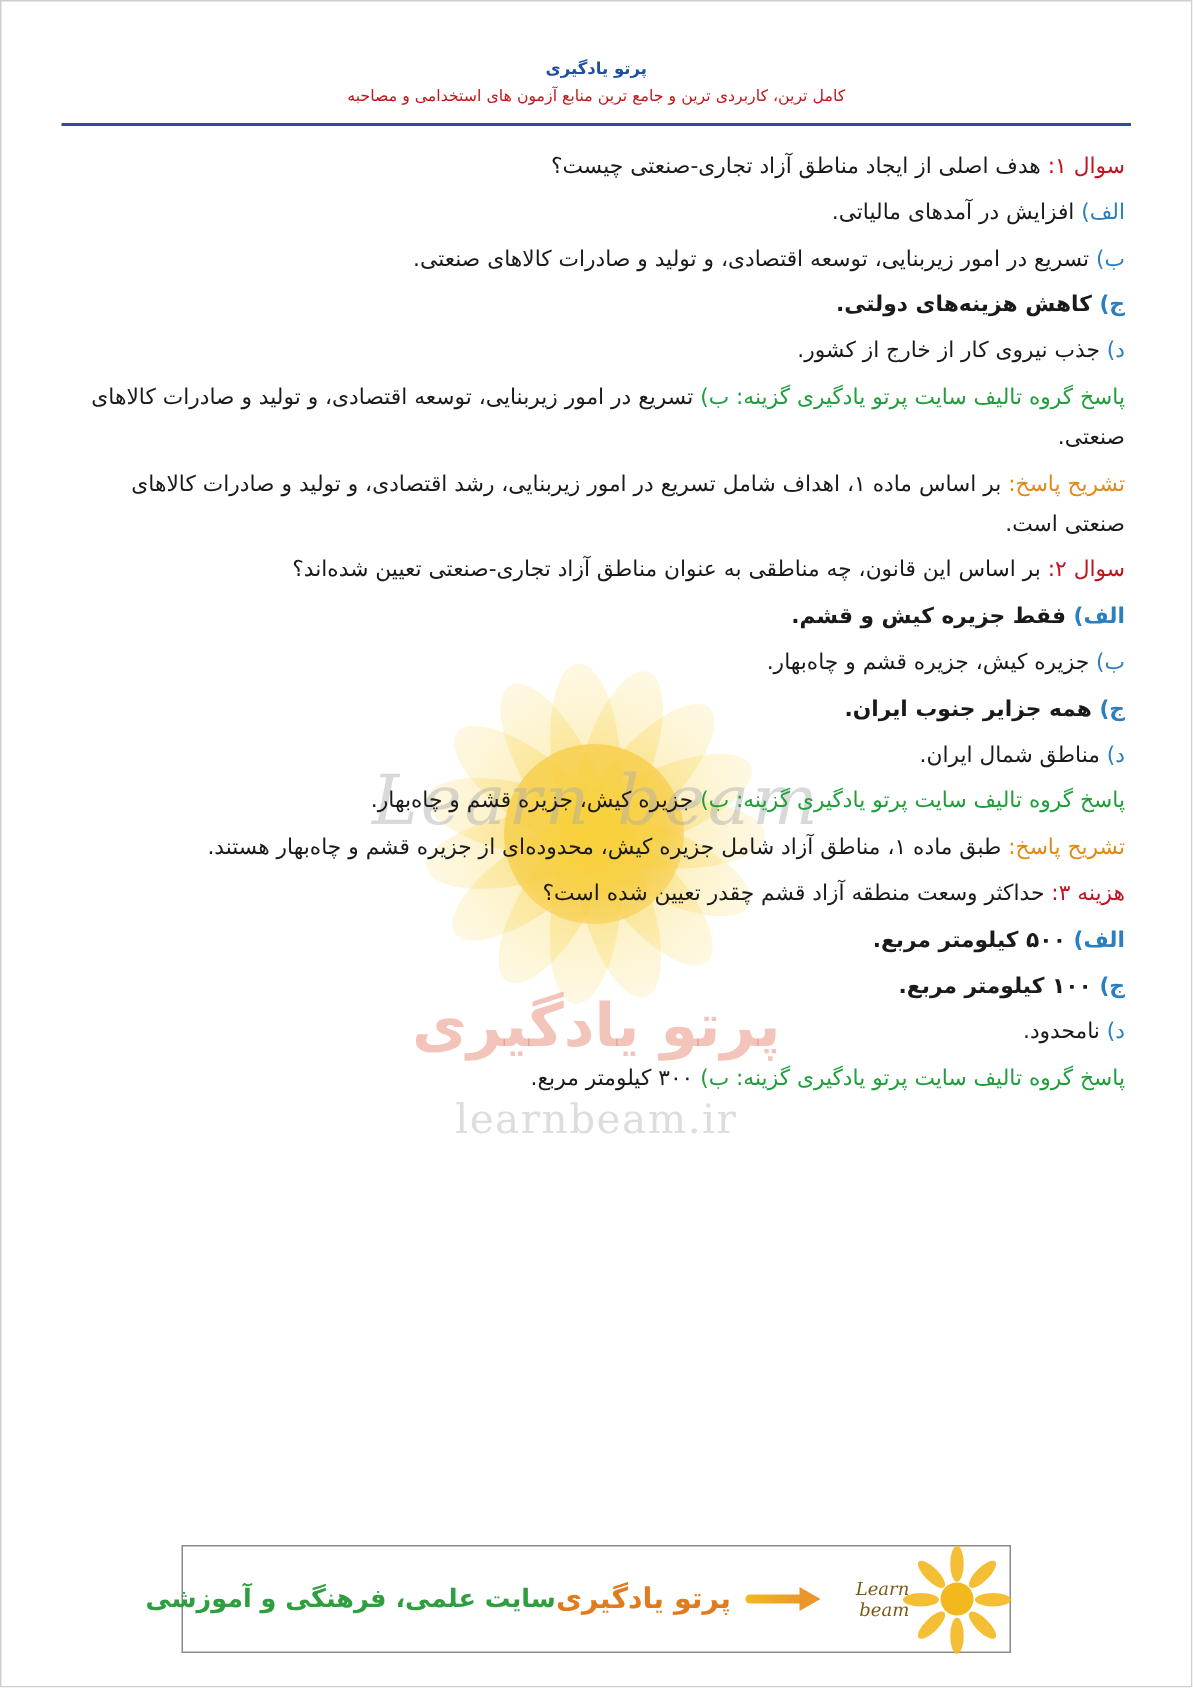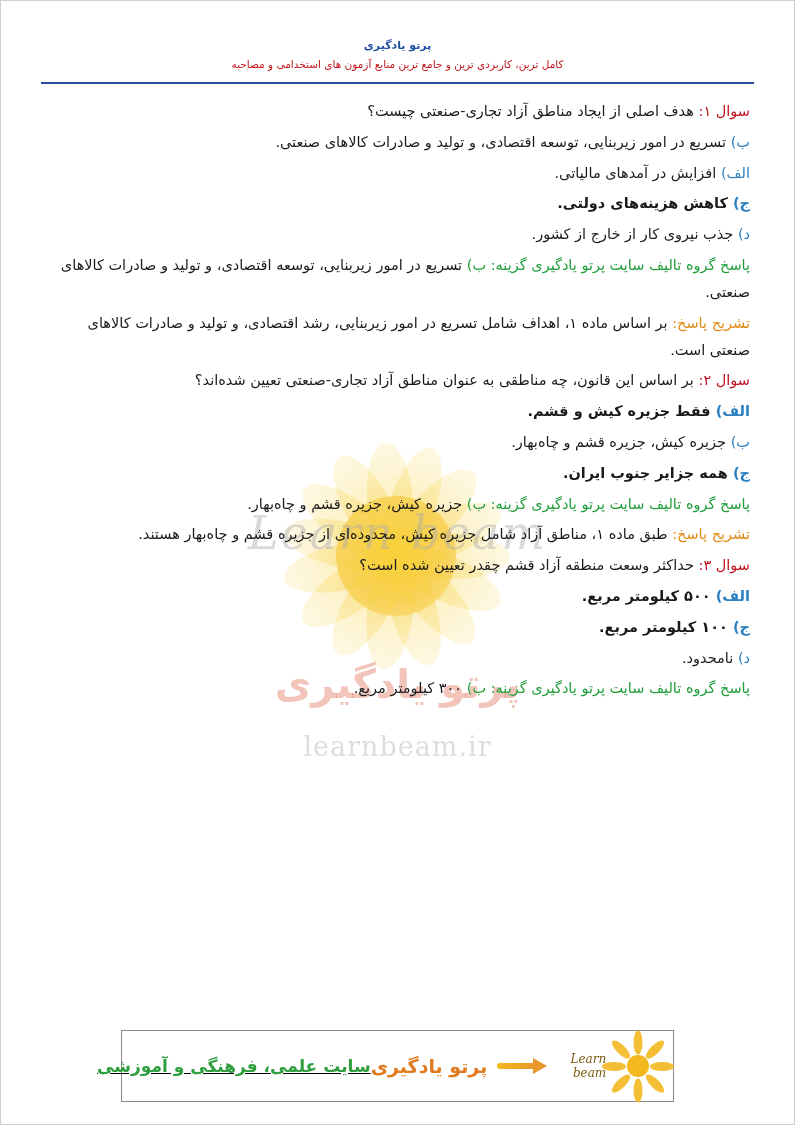--- a/index.html
+++ b/index.html
@@ -161,21 +161,20 @@
     align-items: center;
     justify-content: space-between;
     padding: 0 14px;
     box-sizing: border-box;
     z-index: 3;
   }
   .footer-left {
     display: flex;
     align-items: center;
     gap: 8px;
-    text-decoration: underline;
   }
   .f-sun {
     position: relative;
     width: 54px;
     height: 46px;
   }
   .f-sun .fs-core {
     position: absolute;
     left: 50%; top: 50%;
     width: 22px; height: 22px;
@@ -271,28 +270,28 @@
     <div class="tagline">کامل ترین، کاربردی ترین و جامع ترین منابع آزمون های استخدامی و مصاحبه</div>
   </div>
   <div class="header-rule"></div>
 
   <div class="content">
 
     <p class="line q-line">
       <span>سوال ۱:</span>
       <span class="q-rest">هدف اصلی از ایجاد مناطق آزاد تجاری-صنعتی چیست؟</span>
     </p>
+    <p class="line opt opt-right indent-a">
+      <span class="opt-key">الف)</span>
+      <span>افزایش در آمدهای مالیاتی.</span>
+    </p>
     <p class="line opt opt-right">
       <span class="opt-key">ب)</span>
       <span>تسریع در امور زیربنایی، توسعه اقتصادی، و تولید و صادرات کالاهای صنعتی.</span>
     </p>
-    <p class="line opt opt-right indent-a">
-      <span class="opt-key">الف)</span>
-      <span>افزایش در آمدهای مالیاتی.</span>
-    </p>
     <p class="line opt opt-right indent-c">
       <span class="opt-key">ج)</span>
       <span>کاهش هزینه‌های دولتی.</span>
     </p>
     <p class="line opt opt-right indent-b">
       <span class="opt-key">د)</span>
       <span>جذب نیروی کار از خارج از کشور.</span>
     </p>
     <p class="line ans">
       <span>پاسخ گروه تالیف سایت پرتو یادگیری گزینه: ب)</span>
@@ -312,31 +311,35 @@
       <span>فقط جزیره کیش و قشم.</span>
     </p>
     <p class="line opt opt-right indent-b">
       <span class="opt-key">ب)</span>
       <span>جزیره کیش، جزیره قشم و چاه‌بهار.</span>
     </p>
     <p class="line opt opt-right indent-c">
       <span class="opt-key">ج)</span>
       <span>همه جزایر جنوب ایران.</span>
     </p>
+    <p class="line opt opt-right indent-d">
+      <span class="opt-key">د)</span>
+      <span>مناطق شمال ایران.</span>
+    </p>
     <p class="line ans">
       <span>پاسخ گروه تالیف سایت پرتو یادگیری گزینه: ب)</span>
       <span class="ans-rest">جزیره کیش، جزیره قشم و چاه‌بهار.</span>
     </p>
     <p class="line exp">
       <span>تشریح پاسخ:</span>
       <span class="exp-rest">طبق ماده ۱، مناطق آزاد شامل جزیره کیش، محدوده‌ای از جزیره قشم و چاه‌بهار هستند.</span>
     </p>
 
     <p class="line q-line">
-      <span>سوال ۳:</span>
+      <span>هزینه ۳:</span>
       <span class="q-rest">حداکثر وسعت منطقه آزاد قشم چقدر تعیین شده است؟</span>
     </p>
     <p class="line opt opt-right indent-c">
       <span class="opt-key">الف)</span>
       <span>۵۰۰ کیلومتر مربع.</span>
     </p>
     <p class="line opt opt-right indent-c">
       <span class="opt-key">ج)</span>
       <span>۱۰۰ کیلومتر مربع.</span>
     </p>

